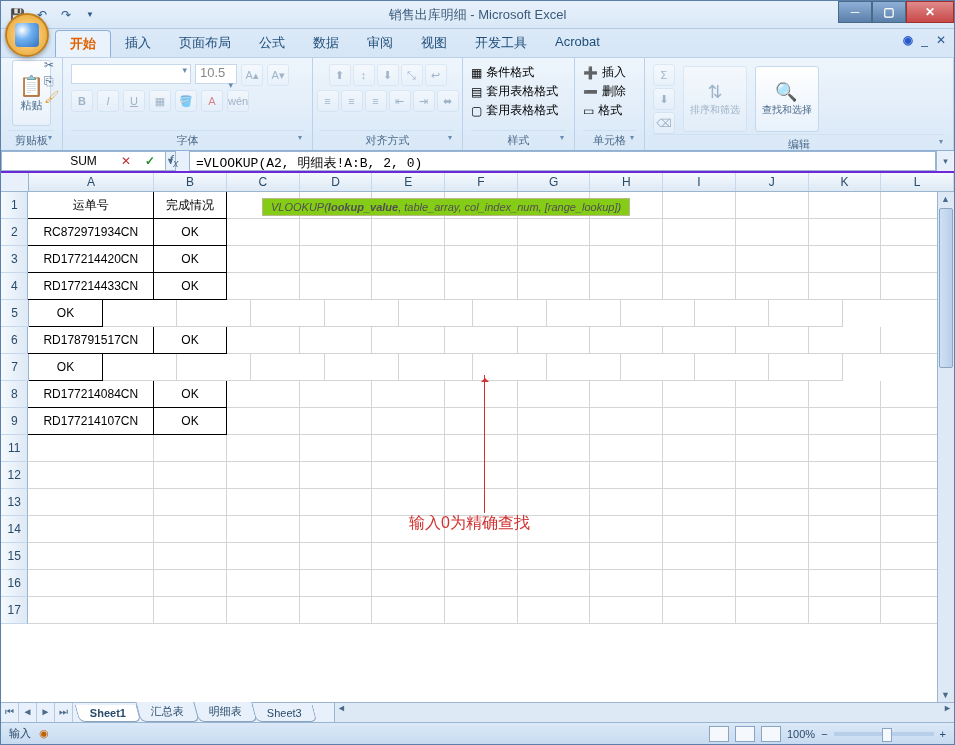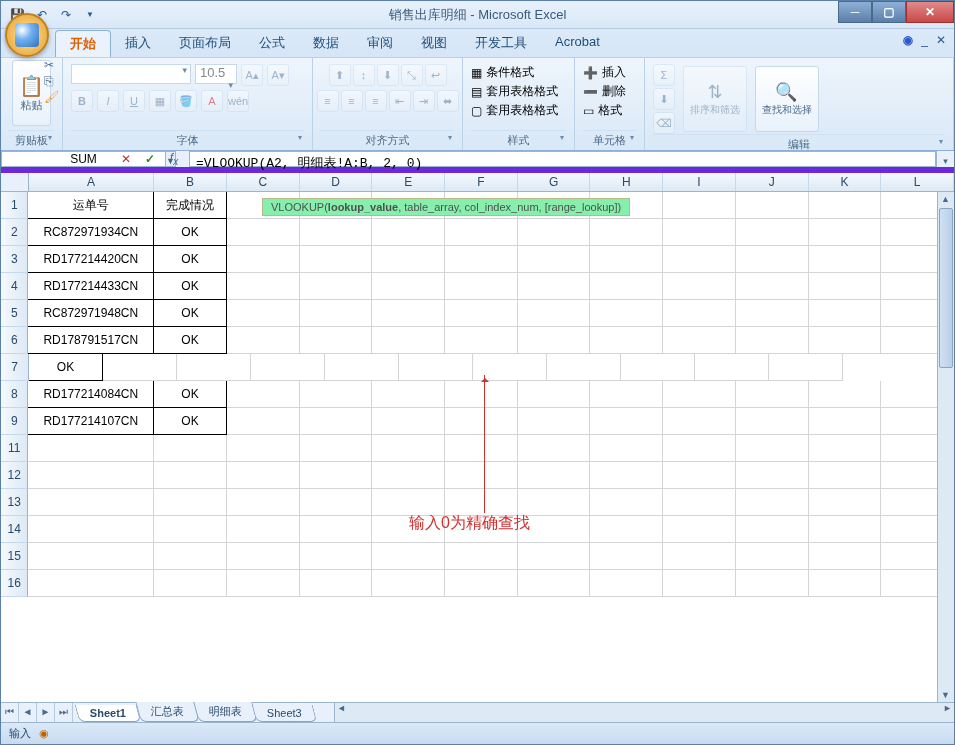--- a/index.html
+++ b/index.html
@@ -32,33 +32,33 @@
 .rgroup-body { flex: 1; display: flex; align-items: center; gap: 6px; }
 .rgroup-label { text-align: center; color: #4a6a8a; font-size: 11px; padding: 2px 0; border-top: 1px solid #cfe0f2; cursor: pointer; position: relative; }
 .rgroup-label::after { content:"▾"; font-size:8px; position:absolute; right:2px; color:#6a8ab0; }
 .rbtn { min-width: 22px; height: 22px; border: 1px solid #c5d8ec; background: linear-gradient(#fff,#e8f1fb); display: flex; align-items: center; justify-content: center; border-radius: 3px; color: #4a6a8a; cursor: pointer; font-size: 11px; }
 .rbtn.big { height: 66px; flex-direction: column; padding: 4px 6px; }
 .rbtn.disabled { opacity: .45; }
 .combo { height: 20px; border: 1px solid #c5d8ec; background: #fff; padding: 0 16px 0 4px; font-size: 13px; color: #888; position: relative; }
 .combo::after { content:"▾"; position:absolute; right:3px; color:#6a8ab0; font-size:9px; }
 
 
-.formula-row { height: 22px; background: #e8f1fb; border-bottom: 6px solid #6d28d9; display: flex; align-items: stretch; }
+.formula-row { height: 22px; background: #e8f1fb; border-bottom: 2px solid #6d28d9; display: flex; align-items: stretch; }
 .namebox-wrap { width: 110px; display:flex; border-right:1px solid #9cb5cf; }
 .namebox { flex:1; border: 1px solid #9cb5cf; background: #fff; font-size: 12px; padding: 2px 4px; text-align:center; font-family:Arial; }
 .nb-dd { width:16px; border:1px solid #9cb5cf; border-left:none; background:#e8f1fb; text-align:center; font-size:9px; color:#4a6a8a; line-height:18px; }
 .fx-btns { display:flex; align-items:center; gap:2px; padding:0 4px; }
 .fx-btn { width:22px; text-align:center; color:#4a6a8a; cursor:pointer; }
 .fx-btn.green { color:#2a8a2a; font-weight:bold; }
 .fx-btn.red { color:#c03030; }
 .formula-input { flex:1; border: 1px solid #9cb5cf; background: #fff; font-family: "Courier New", monospace; font-size: 13px; padding: 2px 6px; position:relative; }
 .fb-expand { width:18px; border-left:1px solid #9cb5cf; text-align:center; font-size:9px; color:#4a6a8a; line-height:20px; }
 
 
-.func-tip { position:absolute; left:262px; top:198px; background: #86efac; border:1px solid #b8b888; padding:2px 8px; font-size:11px; color:#505050; font-family: Arial; z-index:5; }
+.func-tip { position:absolute; left:262px; top:198px; background: #84cc16; border:1px solid #b8b888; padding:2px 8px; font-size:11px; color:#505050; font-family: Arial; z-index:5;font-style:italic; }
 .func-tip b { font-weight:bold; }
 
 
 .grid-area { flex:1; display:flex; flex-direction:column; background:#fff; position:relative; }
 .col-headers { height:19px; display:flex; background: linear-gradient(#f5f9fd,#dde9f5); border-bottom:1px solid #9cb5cf; }
 .corner { width:28px; border-right:1px solid #9cb5cf; background:#e8f1fb; }
 .colh { border-right:1px solid #c5d8ec; text-align:center; font-size:12px; color:#2a4a6a; line-height:18px; font-family:Arial; cursor:pointer; }
 .rows { flex:1; overflow:hidden; position:relative; }
 .row { display:flex; height:27px; }
 .rowh { width:28px; border-right:1px solid #9cb5cf; border-bottom:1px solid #c5d8ec; background:linear-gradient(90deg,#f5f9fd,#dde9f5); text-align:center; font-size:12px; color:#2a4a6a; line-height:26px; font-family:Arial; cursor:pointer; }
@@ -349,21 +349,20 @@
           <div class="cell" style="width: 74px;"></div>
           <div class="cell" style="width: 74px;"></div>
           <div class="cell" style="width: 74px;"></div>
           <div class="cell" style="width: 74px;"></div>
           <div class="cell" style="width: 74px;"></div>
           <div class="cell" style="width: 74px;"></div>
           <div class="cell" style="width: 74px;"></div>
         </div>
         <div class="row">
           <div class="rowh">5</div>
-          <div class="cell data" style="width: 128px;">RC872971948CN</div>
           <div class="cell data" style="width: 74px;">OK</div>
           <div class="cell" style="width: 74px;"></div>
           <div class="cell" style="width: 74px;"></div>
           <div class="cell" style="width: 74px;"></div>
           <div class="cell" style="width: 74px;"></div>
           <div class="cell" style="width: 74px;"></div>
           <div class="cell" style="width: 74px;"></div>
           <div class="cell" style="width: 74px;"></div>
           <div class="cell" style="width: 74px;"></div>
           <div class="cell" style="width: 74px;"></div>
@@ -498,20 +497,35 @@
           <div class="cell" style="width: 74px;"></div>
           <div class="cell" style="width: 74px;"></div>
           <div class="cell" style="width: 74px;"></div>
           <div class="cell" style="width: 74px;"></div>
           <div class="cell" style="width: 74px;"></div>
           <div class="cell" style="width: 74px;"></div>
           <div class="cell" style="width: 74px;"></div>
         </div>
         <div class="row">
           <div class="rowh">16</div>
+          <div class="cell" style="width: 128px;"></div>
+          <div class="cell" style="width: 74px;"></div>
+          <div class="cell" style="width: 74px;"></div>
+          <div class="cell" style="width: 74px;"></div>
+          <div class="cell" style="width: 74px;"></div>
+          <div class="cell" style="width: 74px;"></div>
+          <div class="cell" style="width: 74px;"></div>
+          <div class="cell" style="width: 74px;"></div>
+          <div class="cell" style="width: 74px;"></div>
+          <div class="cell" style="width: 74px;"></div>
+          <div class="cell" style="width: 74px;"></div>
+          <div class="cell" style="width: 74px;"></div>
+        </div>
+        <div class="row">
+          <div class="rowh">17</div>
           <div class="cell" style="width: 128px;"></div>
           <div class="cell" style="width: 74px;"></div>
           <div class="cell" style="width: 74px;"></div>
           <div class="cell" style="width: 74px;"></div>
           <div class="cell" style="width: 74px;"></div>
           <div class="cell" style="width: 74px;"></div>
           <div class="cell" style="width: 74px;"></div>
           <div class="cell" style="width: 74px;"></div>
           <div class="cell" style="width: 74px;"></div>
           <div class="cell" style="width: 74px;"></div>
@@ -538,14 +552,23 @@
         <div class="sheet-tab"><span>汇总表</span></div>
         <div class="sheet-tab"><span>明细表</span></div>
         <div class="sheet-tab"><span>Sheet3</span></div>
       </div>
     <div class="hscroll"></div>
   </div>
 
   <div class="statusbar">
     <span>输入</span>
     <span style="margin-left:8px;color:#c06000">◉</span>
+    <div class="status-right">
+      <div class="view-btn"></div>
+      <div class="view-btn"></div>
+      <div class="view-btn"></div>
+      <span>100%</span>
+      <span>−</span>
+      <div class="zoom-slider"></div>
+      <span>+</span>
+    </div>
   </div>
 </div>
 
 </body></html>

